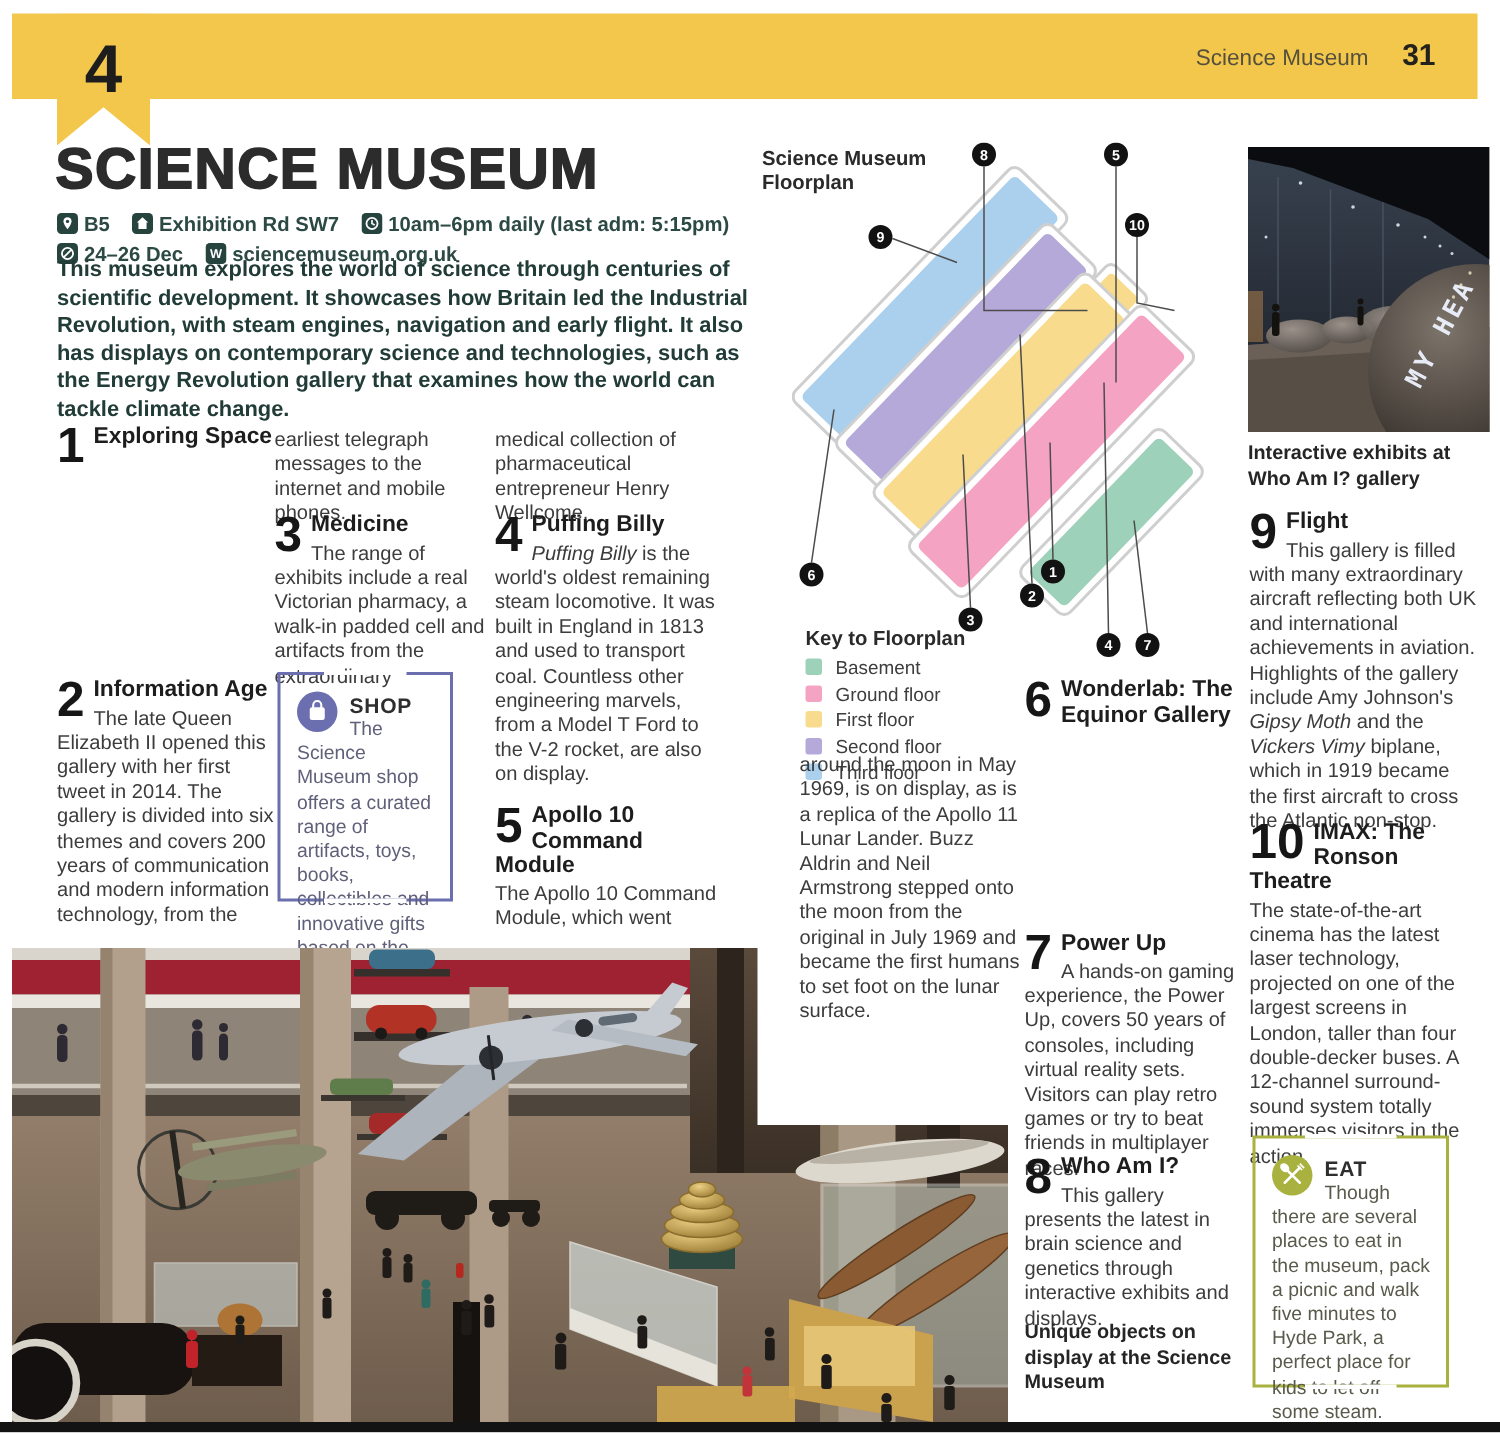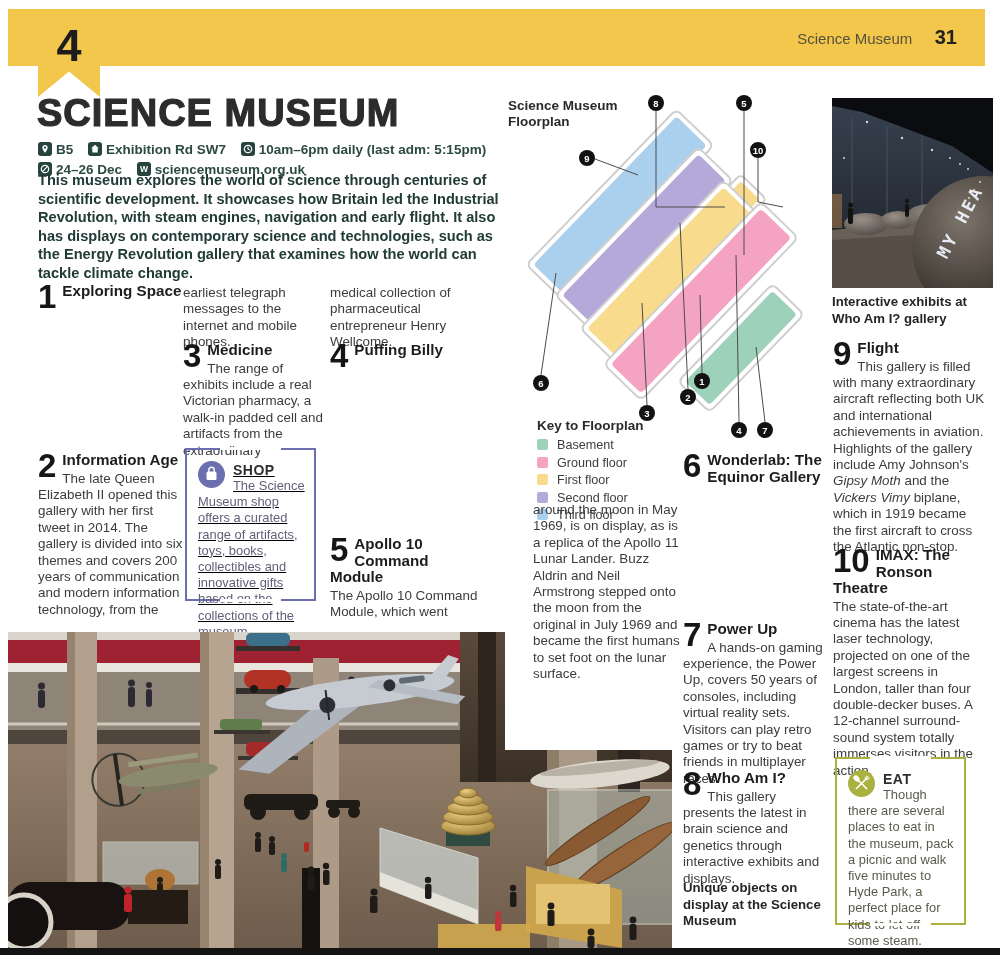--- a/index.html
+++ b/index.html
@@ -247,35 +247,36 @@
     <h3>Information Age</h3>
     <p>The late Queen Elizabeth II opened this gallery with her first tweet in 2014. The gallery is divided into six themes and covers 200 years of communication and modern information technology, from the</p>
   </div>
 
   <div class="cont" style="left:183px;top:285px;width:146px;">earliest telegraph messages to the internet and mobile phones.</div>
   <div class="sec" style="left:183px;top:342px;width:146px;">
     <span class="num">3</span>
     <h3>Medicine</h3>
     <p>The range of exhibits include a real Victorian pharmacy, a walk-in padded cell and artifacts from the extraordinary</p>
   </div>
-  <div class="callout" style="left: 185px; top: 448px; width: 131px; height: 153px; border-color: rgb(107, 111, 176); text-decoration: underline;">
+  <div class="callout" style="left: 185px; top: 448px; width: 117px; height: 153px; border-color: rgb(107, 111, 176);">
     <span class="co-ic" style="background: rgb(107, 111, 176);">
       <svg width="27" height="27" viewBox="0 0 27 27">
           <rect x="8.5" y="10.5" width="10" height="8.5" rx="1.5" fill="#fff"></rect>
           <path d="M10.8 11V9a2.7 2.7 0 0 1 5.4 0v2" fill="none" stroke="#fff" stroke-width="1.4"></path>
         </svg>
     </span>
     <div class="co-label">SHOP</div>
     <div class="co-body shop-body">The Science Museum shop offers a curated range of artifacts, toys, books, collectibles and innovative gifts based on the collections of the museum.</div>
   </div>
 
   <div class="cont" style="left:330px;top:285px;width:148px;">medical collection of pharmaceutical entrepreneur Henry Wellcome.</div>
   <div class="sec" style="left:330px;top:342px;width:148px;">
     <span class="num">4</span>
     <h3>Puffing Billy</h3>
+    <p><span class="it">Puffing Billy</span><span> is the world's oldest remaining steam locomotive. It was built in England in 1813 and used to transport coal. Countless other engineering marvels, from a Model T Ford to the V-2 rocket, are also on display.</span></p>
   </div>
   <div class="sec" style="left:330px;top:536px;width:148px;">
     <span class="num">5</span>
     <h3>Apollo 10 Command Module</h3>
     <p>The Apollo 10 Command Module, which went</p>
   </div>
 
   <div class="photo" style="left:8px;top:632px;">
     <svg width="664" height="316" viewBox="0 0 664 316">
       <defs>

